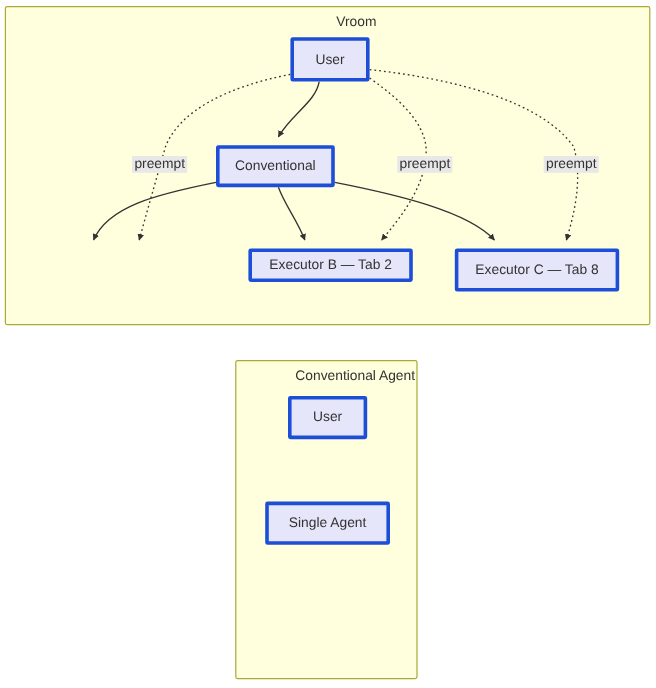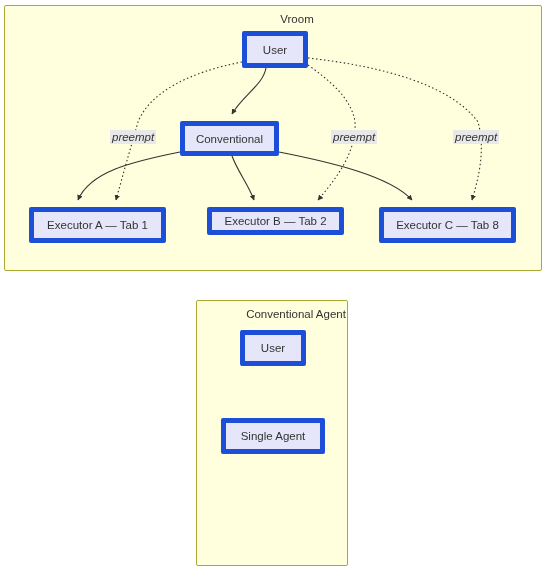--- a/index.html
+++ b/index.html
@@ -36,40 +36,39 @@
     text-align: center;
     font-size: 11.5px;
     color: #333333;
     line-height: 14px;
     white-space: nowrap;
     margin-left: 48px;
   }
   .node {
     position: absolute;
     background: #e6e6fa;
-    border: 5px solid #1d4ed8;
+    border: 3px solid #1d4ed8;
     border-radius: 2px;
     box-sizing: border-box;
     display: flex;
     align-items: center;
     justify-content: center;
     font-size: 11.5px;
     color: #333333;
     white-space: nowrap;
   }
   .edge-label {
     position: absolute;
     background: #e8e8e8;
     color: #333333;
     font-size: 11.5px;
     line-height: 14px;
     padding: 0 2px;
     white-space: nowrap;
     box-sizing: border-box;
-    font-style: italic;
   }
   svg.edges {
     position: absolute;
     left: 0;
     top: 0;
     width: 547px;
     height: 573px;
     pointer-events: none;
   }
   .edge-solid {
@@ -120,23 +119,20 @@
   </svg>
 
   <div class="node" style="left:242px; top:31px; width:66px; height:37px;">
     <span>User</span>
   </div>
 
   <div class="node" style="left:180px; top:121px; width:99px; height:35px;">
     <span>Conventional</span>
   </div>
 
-  <div class="node" style="left:29px; top:207px; width:137px; height:36px;">
-    <span>Executor A — Tab 1</span>
-  </div>
 
   <div class="node" style="left:207px; top:207px; width:137px; height:28px;">
     <span>Executor B — Tab 2</span>
   </div>
 
   <div class="node" style="left:379px; top:207px; width:137px; height:36px;">
     <span>Executor C — Tab 8</span>
   </div>
 
   <div class="edge-label" style="left:110px; top:130px;">preempt</div>

